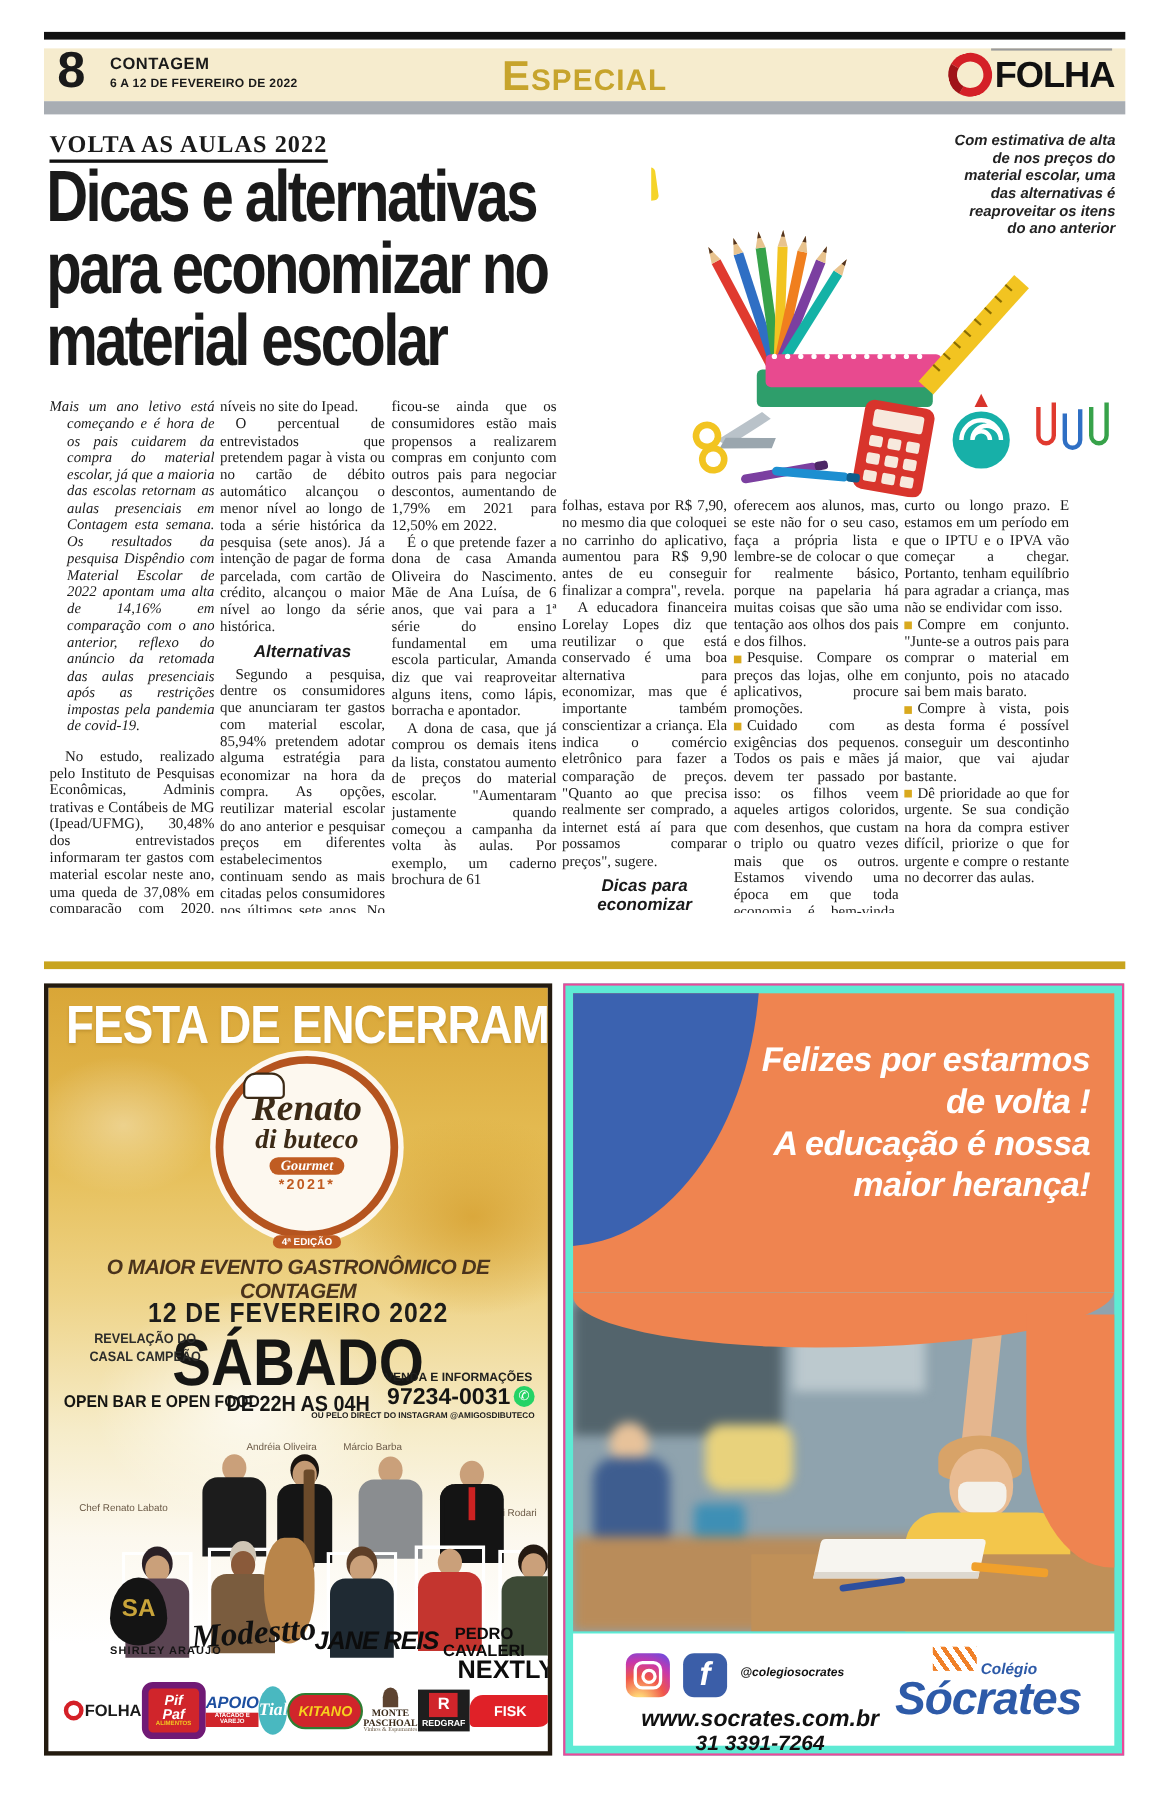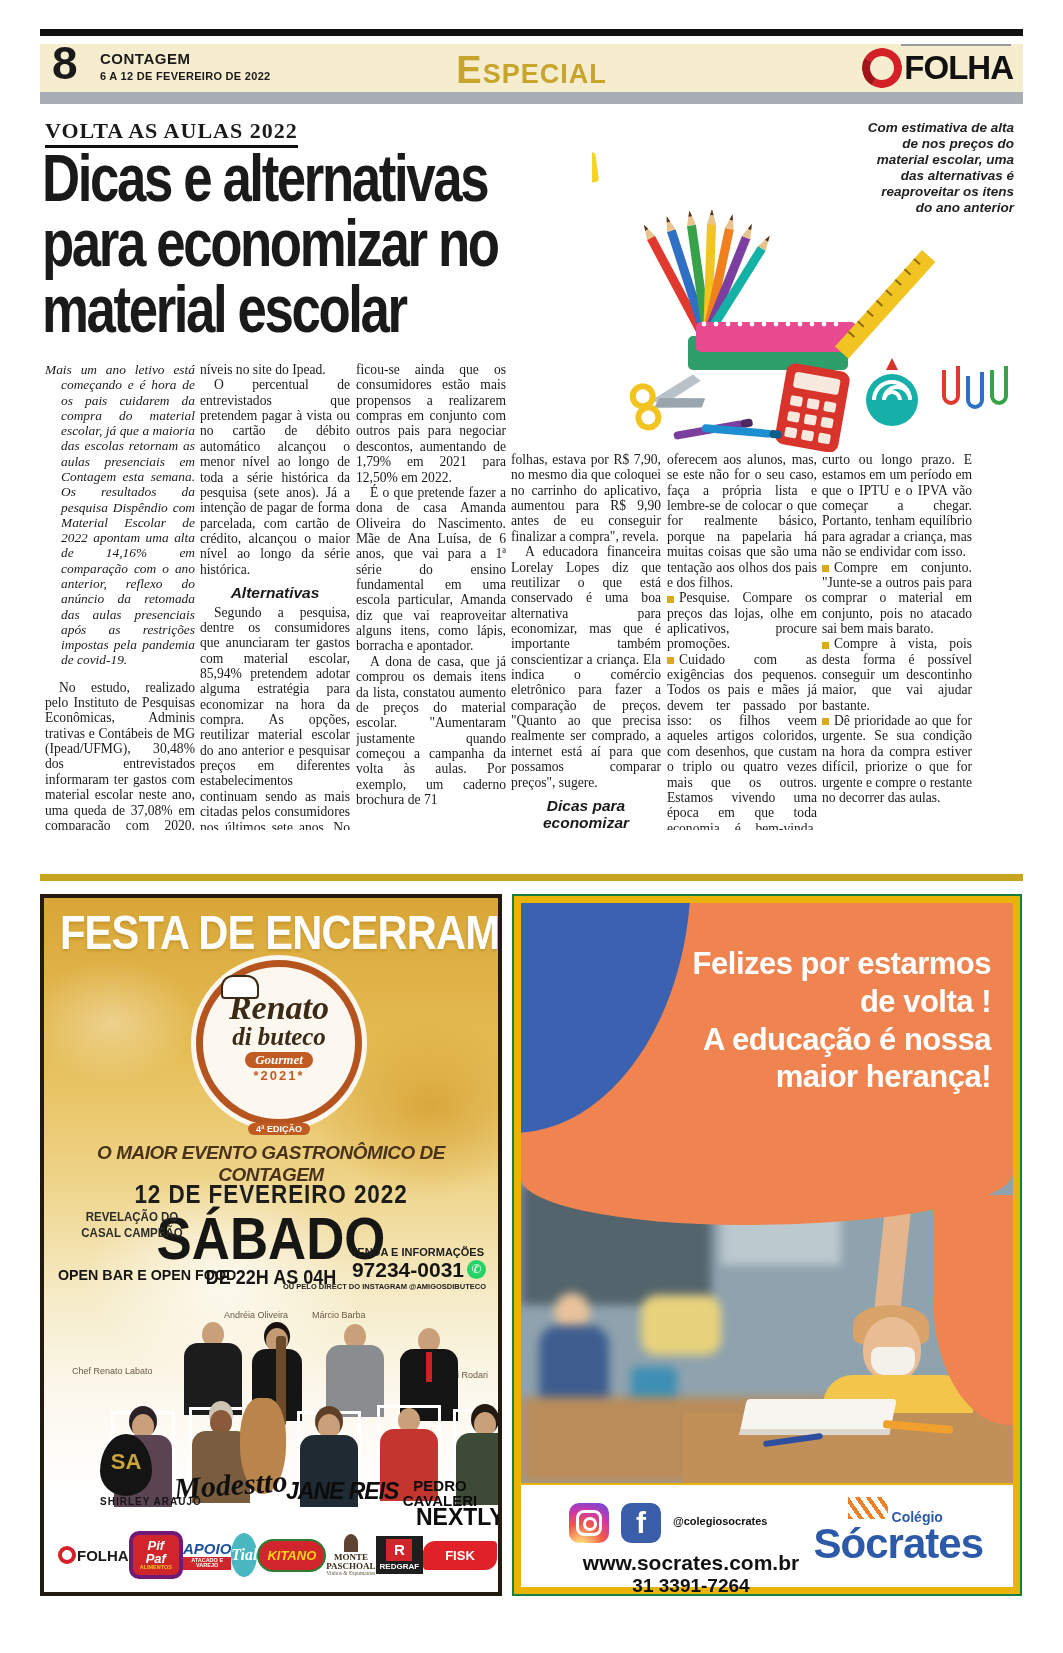--- a/index.html
+++ b/index.html
@@ -129,42 +129,42 @@
             font-size:30px;color:#101010;}
   .janereis{font-weight:bold;font-style:italic;font-size:23px;letter-spacing:-1px;color:#0c0c0c;}
   .pedro{font-weight:bold;font-size:15px;line-height:1;text-align:center;color:#0c0c0c;}
   .nextly{font-weight:bold;font-size:23px;letter-spacing:0;color:#0c0c0c;}
   .sponsors{position:absolute;left:8px;right:8px;bottom:8px;height:58px;background:#fff;
             display:flex;align-items:center;justify-content:space-between;padding:0 6px;}
   .chip{font-family:"Liberation Sans",sans-serif;text-align:center;line-height:1;}
   .chip-folha{display:flex;align-items:center;font-weight:bold;font-size:15px;}
   .chip-folha .o{width:10px;height:10px;border:4px solid #d42027;border-radius:50%;margin-right:1px;}
   .chip-pifpaf{background:#d0252b;color:#fff;border-radius:10px;padding:4px 7px;
-               font-weight:bold;font-style:italic;font-size:13px;border:4px solid #701a75;}
+               font-weight:bold;font-style:italic;font-size:13px;border:6px solid #701a75;}
   .chip-pifpaf small{display:block;font-size:5.5px;color:#f2c421;font-style:normal;}
   .chip-apoio{color:#1d4fa0;font-weight:bold;font-style:italic;font-size:15px;}
   .chip-apoio small{display:block;background:#d0252b;color:#fff;font-size:5.5px;
                     font-style:normal;padding:1px 2px;margin-top:1px;}
   .chip-tial{width:44px;height:44px;border-radius:50%;background:#49b8c0;color:#fff;
              font-family:"Liberation Serif",serif;font-style:italic;font-weight:bold;
              font-size:16px;line-height:44px;}
   .chip-kitano{background:#d0252b;color:#f7d21e;border-radius:18px;padding:8px 8px;
                font-weight:bold;font-style:italic;font-size:13px;border:2px solid #2e7d32;}
   .chip-monte{font-family:"Liberation Serif",serif;font-size:9px;font-weight:bold;color:#3a2a1a;}
   .chip-monte small{display:block;font-size:5.5px;font-weight:normal;color:#6b5a46;}
   .chip-monte .fig{width:14px;height:18px;background:#5d4330;border-radius:50% 50% 0 0;margin:0 auto 1px;}
   .chip-redgraf{background:#1e1e1e;color:#fff;font-weight:bold;font-size:8px;padding:3px 4px;}
   .chip-redgraf .r{display:block;width:26px;height:22px;background:#d0252b;color:#fff;
                    font-size:15px;line-height:22px;margin:0 auto 2px;}
   .chip-fisk{background:#e02128;color:#fff;font-weight:bold;font-size:13px;
              border-radius:12px 4px 12px 4px;padding:8px 22px;}
 
   
   .ad-right{position:absolute;left:512px;top:894px;width:510px;height:702px;
-            border:2px solid #15803d;box-sizing:border-box;background:#eab308;overflow:hidden;}
+            border:2px solid #ec4899;box-sizing:border-box;background:#5eead4;overflow:hidden;font-style:italic;}
   .ar-hero{position:absolute;left:7px;top:7px;right:7px;height:272px;background:#ef8450;overflow:hidden;}
   .ar-blob{position:absolute;left:-40px;top:-60px;width:210px;height:290px;background:#3b62b0;
            border-radius:0 0 85% 0/0 0 90% 0;}
   .ar-head{position:absolute;right:22px;top:42px;text-align:right;color:#fff;
            font-family:"Liberation Sans",sans-serif;font-weight:bold;font-size:31px;
            line-height:1.22;white-space:pre-line;letter-spacing:-.5px;}
   .ar-sub{position:absolute;left:60px;right:20px;top:212px;text-align:center;color:#3f2a16;
           font-family:"Liberation Sans",sans-serif;font-weight:bold;font-size:16.5px;line-height:1.25;}
   .ar-photo{position:absolute;left:7px;top:279px;right:7px;height:308px;background:#8fa3ae;overflow:hidden;}
   .ph-blur{position:absolute;inset:0;filter:blur(5px);}
@@ -369,21 +369,21 @@
   </div>
   <div class="col" id="col2">
     <p class="para noindent">níveis no site do Ipead.</p>
     <p class="para">O percentual de entrevistados que pretendem pagar à vista ou no cartão de débito automático alcançou o menor nível ao longo de toda a série histórica da pesquisa (sete anos). Já a intenção de pagar de forma parcelada, com cartão de crédito, alcançou o maior nível ao longo da série histórica.</p>
     <p class="subhead">Alternativas</p>
     <p class="para">Segundo a pesquisa, dentre os consumidores que anunciaram ter gastos com material escolar, 85,94% pretendem adotar alguma estratégia para economizar na hora da compra. As opções, reutilizar material escolar do ano anterior e pesquisar preços em diferentes estabelecimentos continuam sendo as mais citadas pelos consumidores nos últimos sete anos. No ano de 2022, veri-</p>
   </div>
   <div class="col" id="col3">
     <p class="para noindent">ficou-se ainda que os consumidores estão mais propensos a realizarem compras em conjunto com outros pais para negociar descontos, aumentando de 1,79% em 2021 para 12,50% em 2022.</p>
     <p class="para">É o que pretende fazer a dona de casa Amanda Oliveira do Nascimento. Mãe de Ana Luísa, de 6 anos, que vai para a 1ª série do ensino fundamental em uma escola particular, Amanda diz que vai reaproveitar alguns itens, como lápis, borracha e apontador.</p>
-    <p class="para">A dona de casa, que já comprou os demais itens da lista, constatou aumento de preços do material escolar. "Aumentaram justamente quando começou a campanha da volta às aulas. Por exemplo, um caderno brochura de 71</p>
+    <p class="para">A dona de casa, que já comprou os demais itens da lista, constatou aumento de preços do material escolar. "Aumentaram justamente quando começou a campanha da volta às aulas. Por exemplo, um caderno brochura de 61</p>
   </div>
   <div class="col" id="col4">
     <p class="para noindent">folhas, estava por R$ 7,90, no mesmo dia que coloquei no carrinho do aplicativo, aumentou para R$ 9,90 antes de eu conseguir finalizar a compra", revela.</p>
     <p class="para">A educadora financeira Lorelay Lopes diz que reutilizar o que está conservado é uma boa alternativa para economizar, mas que é importante também conscientizar a criança. Ela indica o comércio eletrônico para fazer a comparação de preços. "Quanto ao que precisa realmente ser comprado, a internet está aí para que possamos comparar preços", sugere.</p>
     <p class="subhead">Dicas para economizar</p>
 
   </div>
   <div class="col" id="col5">
     <p class="para noindent">oferecem aos alunos, mas, se este não for o seu caso, faça a própria lista e lembre-se de colocar o que for realmente básico, porque na papelaria há muitas coisas que são uma tentação aos olhos dos pais e dos filhos.</p>
     <p class="bullet">Pesquise. Compare os preços das lojas, olhe em aplicativos, procure promoções.</p>

